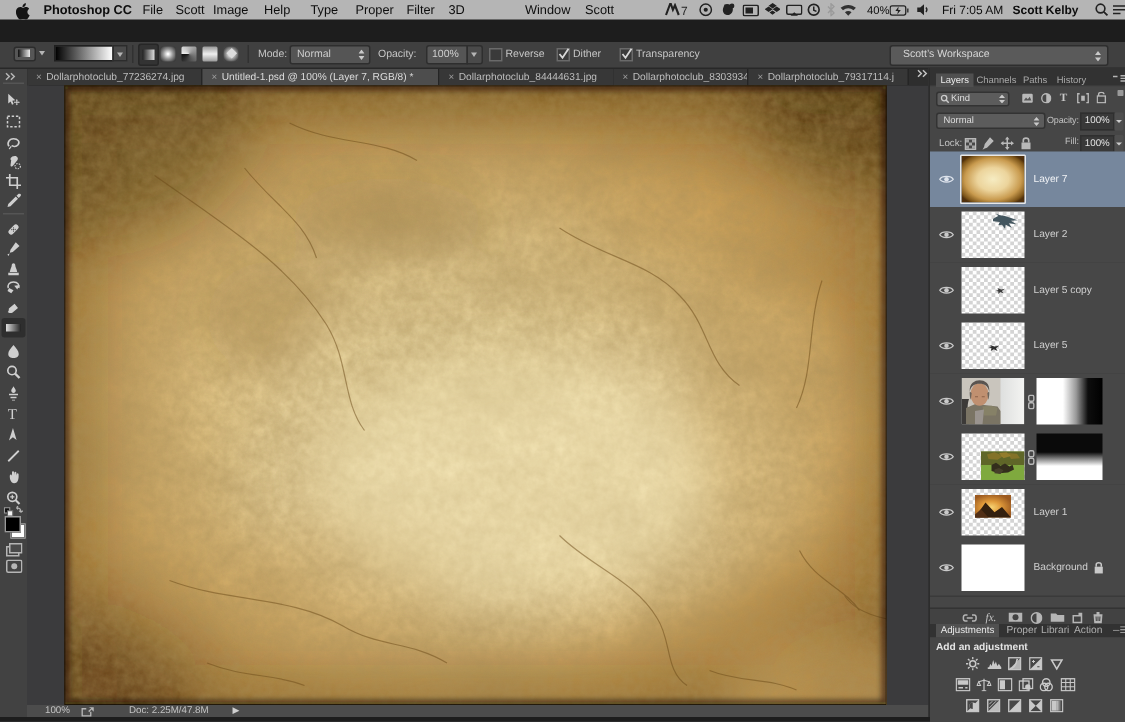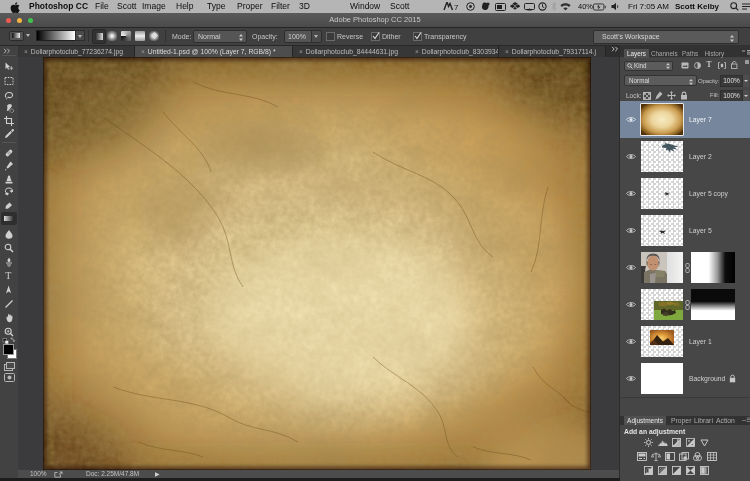--- a/index.html
+++ b/index.html
@@ -124,26 +124,20 @@
       </svg>
     <span class="mitem" style="left:628px;font-size:8px;">Fri 7:05 AM</span>
     <span class="mitem b" style="left:675px;font-size:8px;">Scott Kelby</span>
     <svg class="mitem" style="left:730px;top:2px;" width="9" height="9" viewBox="0 0 9 9">
         <circle cx="3.7" cy="3.7" r="2.9" fill="none" stroke="#222" stroke-width="1.1"></circle>
         <path d="M5.9 5.9 L8.3 8.3" stroke="#222" stroke-width="1.2"></path>
       </svg>
     <svg class="mitem" style="left:742px;top:2.5px;" width="8" height="8" viewBox="0 0 8 8">
         <path d="M0 1 H8 M0 3.5 H8 M0 6 H5" stroke="#222" stroke-width="1"></path>
       </svg>
-  </div>
-  <div class="abs" id="titlebar">
-    <div class="tl" style="left:6px;background:#f25a52;"></div>
-    <div class="tl" style="left:17px;background:#f6b63d;"></div>
-    <div class="tl" style="left:28px;background:#3fc450;"></div>
-    <div class="ttext">Adobe Photoshop CC 2015</div>
   </div>
   <div class="abs" id="optbar">
 
     <div class="abs" style="left:9px;top:2.5px;width:13px;height:8px;background:#565656;border:1px solid #2c2c2c;border-radius:2px;">
       <div class="abs" style="left:2px;top:1.5px;width:8px;height:4.5px;background:linear-gradient(90deg,#111,#eee);"></div>
     </div>
     <div class="abs" style="left:26px;top:6px;width:0;height:0;border-left:2.5px solid transparent;border-right:2.5px solid transparent;border-top:3px solid #b5b5b5;"></div>
 
     <div class="abs" style="left:36px;top:1.5px;width:38px;height:9px;background:linear-gradient(90deg,#000,#fff);border:1px solid #1f1f1f;"></div>
     <div class="abs" style="left:75px;top:1.5px;width:8px;height:9px;background:#4a4a4a;border:1px solid #2c2c2c;">
@@ -611,20 +605,45 @@
             </svg>
           <div class="thumb" style="background:#fff;"></div>
           <span class="lname">Background</span>
           <svg class="abs" style="left:109px;top:14px;" width="7" height="9" viewBox="0 0 7 9">
               <rect x="0.8" y="3.8" width="5.4" height="4.5" fill="#c9c9c9"></rect>
               <path d="M1.8 3.8 L1.8 2.4 C1.8 0.7 5.2 0.7 5.2 2.4 L5.2 3.8" fill="none" stroke="#c9c9c9" stroke-width="1"></path>
             </svg>
         </div>
       </div>
 
+      <div class="abs" style="left:0;top:347.5px;width:131px;height:10.5px;background:#424242;border-top:1px solid #333;border-bottom:1px solid #333;">
+        <svg class="abs" style="left:21px;top:2.5px;" width="11" height="6" viewBox="0 0 11 6">
+            <path fill="none" stroke="#b5b5b5" stroke-width="1" d="M4 1 L2.5 1 C0.8 1 0.8 5 2.5 5 L4 5 M7 1 L8.5 1 C10.2 1 10.2 5 8.5 5 L7 5 M3.5 3 L7.5 3"></path>
+          </svg>
+        <span class="abs" style="left:37px;top:0.5px;color:#c5c5c5;font-size:7.5px;font-style:italic;font-family:'Liberation Serif';">fx.</span>
+        <svg class="abs" style="left:52px;top:2px;" width="10" height="7" viewBox="0 0 10 7">
+            <rect x="0.5" y="0.5" width="9" height="6" fill="#b5b5b5"></rect>
+            <circle cx="5" cy="3.5" r="2" fill="#424242"></circle>
+          </svg>
+        <svg class="abs" style="left:67px;top:1.5px;" width="8" height="8" viewBox="0 0 8 8">
+            <circle cx="4" cy="4" r="3.5" fill="none" stroke="#b5b5b5" stroke-width="1"></circle>
+            <path d="M4 0.5 A3.5 3.5 0 0 1 4 7.5 Z" fill="#b5b5b5"></path>
+          </svg>
+        <svg class="abs" style="left:80px;top:2px;" width="10" height="7" viewBox="0 0 10 7">
+            <path fill="#b5b5b5" d="M0.5 1 L4 1 L5 2 L9.5 2 L9.5 6.5 L0.5 6.5 Z"></path>
+          </svg>
+        <svg class="abs" style="left:94px;top:1.5px;" width="8" height="8" viewBox="0 0 8 8">
+            <path fill="#b5b5b5" d="M1 2 L5 2 L5 0.5 L7.5 0.5 L7.5 7.5 L1 7.5 Z"></path>
+            <rect x="2" y="3" width="4.5" height="3.5" fill="#424242"></rect>
+          </svg>
+        <svg class="abs" style="left:108px;top:1px;" width="8" height="9" viewBox="0 0 8 9">
+            <path fill="#b5b5b5" d="M1 2.5 L7 2.5 L6.5 8.5 L1.5 8.5 Z M3 2.5 L3 1 L5 1 L5 2.5"></path>
+            <path d="M2.7 4 L2.9 7 M4 4 L4 7 M5.3 4 L5.1 7" stroke="#424242" stroke-width="0.7"></path>
+          </svg>
+      </div>
 
       <div class="abs" style="left:0;top:358px;width:131px;height:9.5px;background:#323232;">
         <div class="abs" style="left:4px;top:0.5px;width:42px;height:9px;background:#505050;color:#e8e8e8;font-size:6.5px;line-height:9.5px;text-align:center;">Adjustments</div>
         <span class="abs" style="left:51px;top:1.5px;color:#aeaeae;font-size:6.8px;">Proper</span>
         <span class="abs" style="left:74px;top:1.5px;color:#aeaeae;font-size:6.8px;">Librari</span>
         <span class="abs" style="left:96px;top:1.5px;color:#aeaeae;font-size:6.8px;">Action</span>
         <span class="abs" style="left:122px;top:0.5px;color:#bbb;font-size:6px;">─☰</span>
       </div>
       <div class="abs" style="left:0;top:367.5px;width:131px;height:65px;background:#464646;">
         <span class="abs" style="left:4px;top:2.5px;color:#e4e4e4;font-size:6.8px;font-weight:bold;">Add an adjustment</span>

